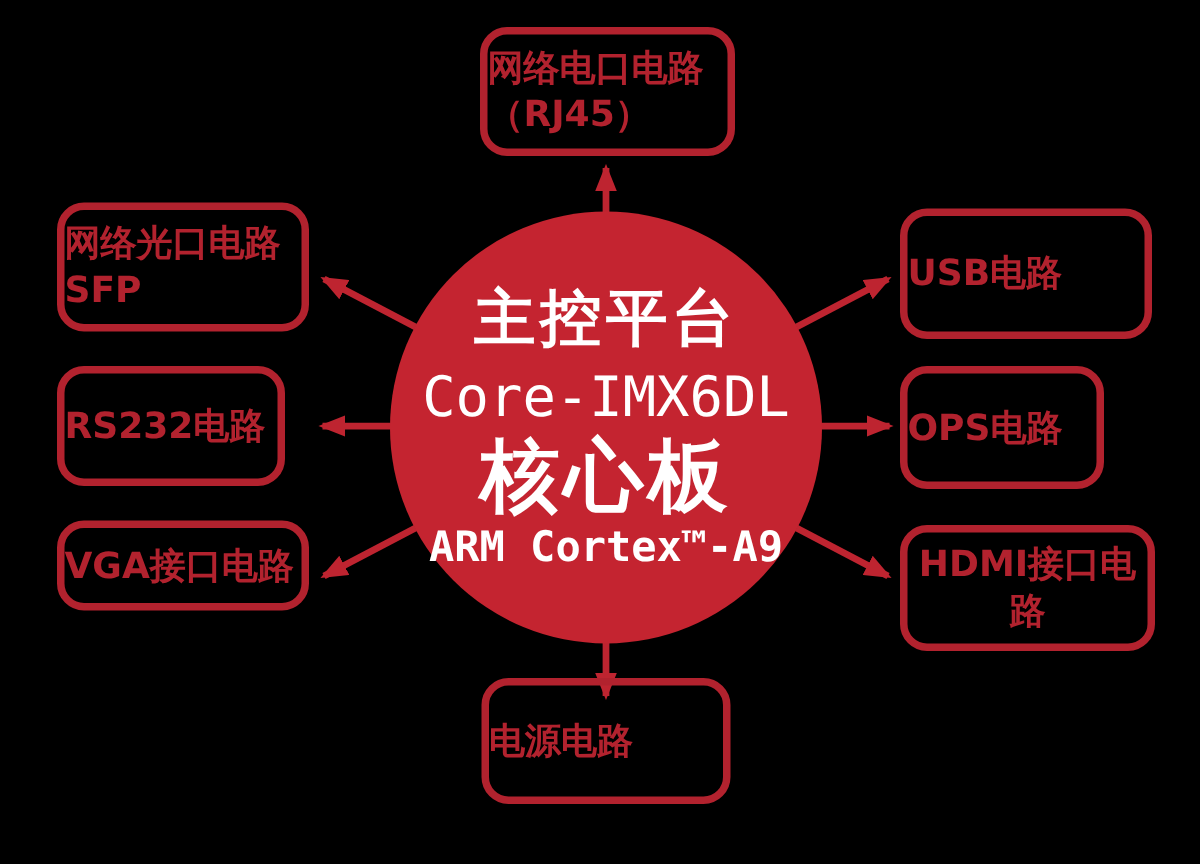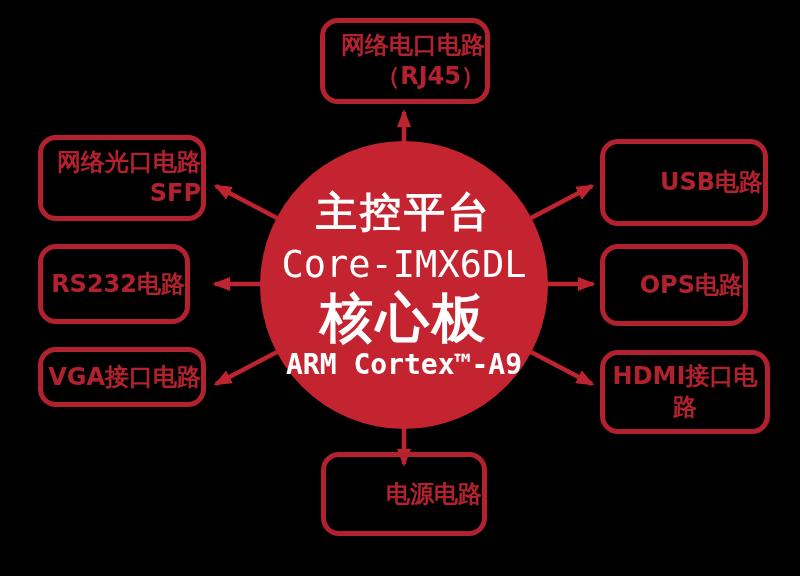--- a/index.html
+++ b/index.html
@@ -66,35 +66,35 @@
     line-height: 40px;
   }
   .node {
     position: absolute;
     border: 5px solid #B2222E;
     border-radius: 18px;
     background: transparent;
     color: #B2222E;
     display: flex;
     flex-direction: column;
-    align-items: flex-end;
+    align-items: flex-start;
     justify-content: center;
     text-align: center;
     font-weight: bold;
     font-size: 24px;
     line-height: 31px;
     box-sizing: border-box;
   }
   
   .node-rj45  { left: 320px; top: 18px;  width: 170px; height: 86px; }
   .node-sfp   { left: 38px;  top: 135px; width: 168px; height: 86px; }
   .node-rs232 { left: 38px;  top: 244px; width: 152px; height: 80px; }
   .node-vga   { left: 38px;  top: 347px; width: 168px; height: 60px; }
   .node-usb   { left: 600px; top: 139px; width: 168px; height: 87px; }
-  .node-ops   { left: 600px; top: 244px; width: 148px; height: 82px; }
+  .node-ops   { left: 600px; top: 244px; width: 136px; height: 82px; }
   .node-hdmi  { left: 600px; top: 350px; width: 170px; height: 84px; }
   .node-power { left: 321px; top: 452px; width: 166px; height: 84px; }
 </style>
 </head>
 <body>
 
 <div class="stage">
 
   <svg class="arrows" viewBox="0 0 800 576" xmlns="http://www.w3.org/2000/svg">
     <defs>

